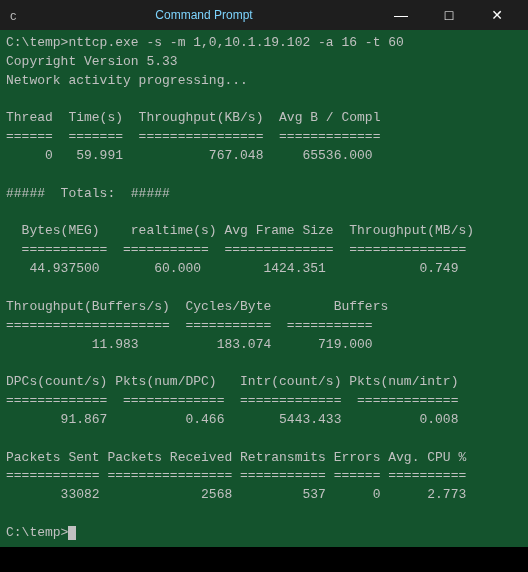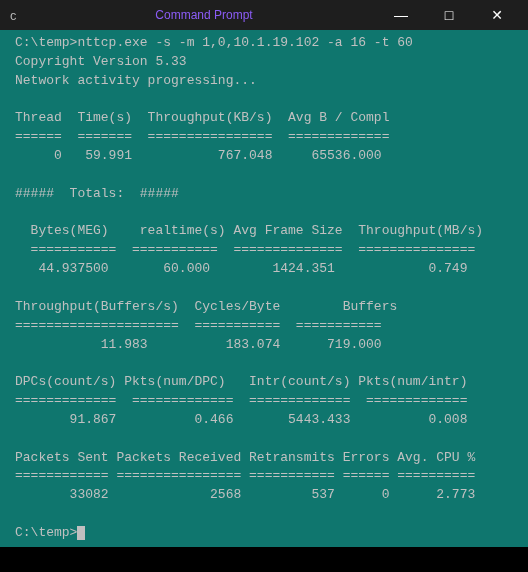--- a/index.html
+++ b/index.html
@@ -25,43 +25,43 @@
       height: 16px;
       margin-right: 6px;
       display: flex;
       align-items: center;
       justify-content: center;
     }
     .title-bar-text {
       flex: 1;
       font-family: 'Segoe UI', Arial, sans-serif;
       font-size: 12px;
-      color: #8b5cf6;
+      color: #7dd3fc;
       text-align: center;
     }
     .title-bar-controls {
       display: flex;
       gap: 2px;
     }
     .title-btn {
       width: 46px;
       height: 30px;
       background: transparent;
       border: none;
       color: #fff;
       font-size: 14px;
       cursor: pointer;
       display: flex;
       align-items: center;
       justify-content: center;
       font-family: 'Segoe UI', Arial, sans-serif;
     }
     .terminal {
-      background: #0f766e;
-      padding: 4px 15px;
+      background: #14532d;
+      padding: 4px 6px;
       white-space: pre;
       line-height: 1.45;
       color: #c0c0c0;
       font-size: 13px;
     }
     .cursor {
       display: inline-block;
       width: 8px;
       height: 14px;
       background: #c0c0c0;

